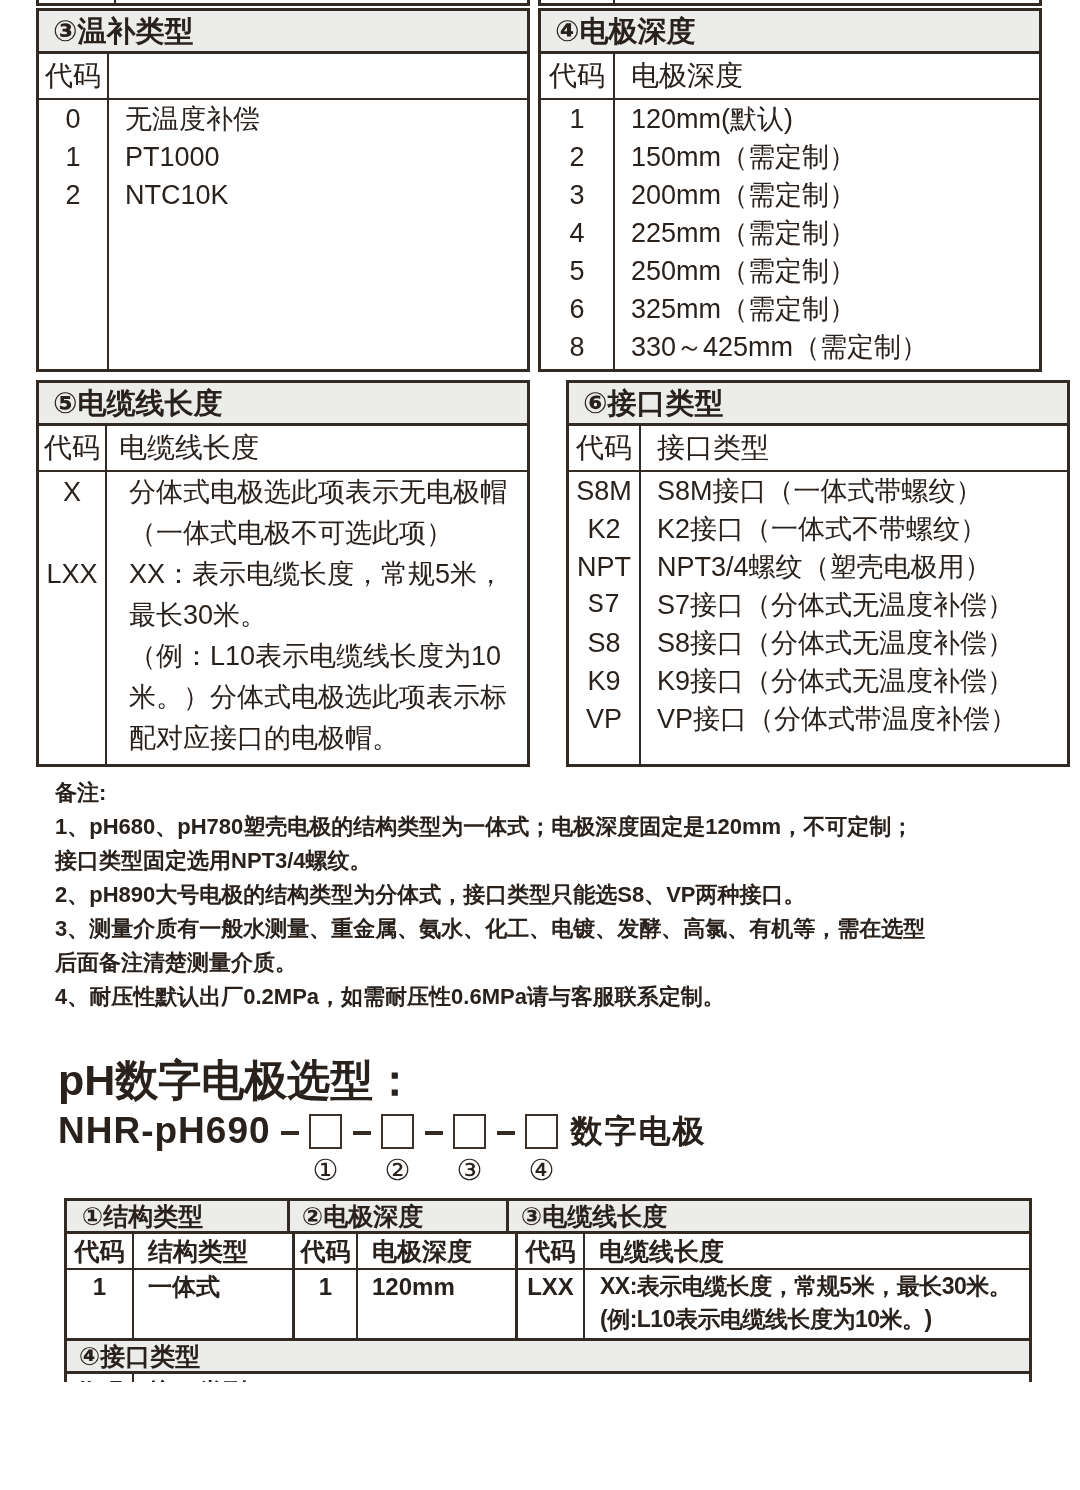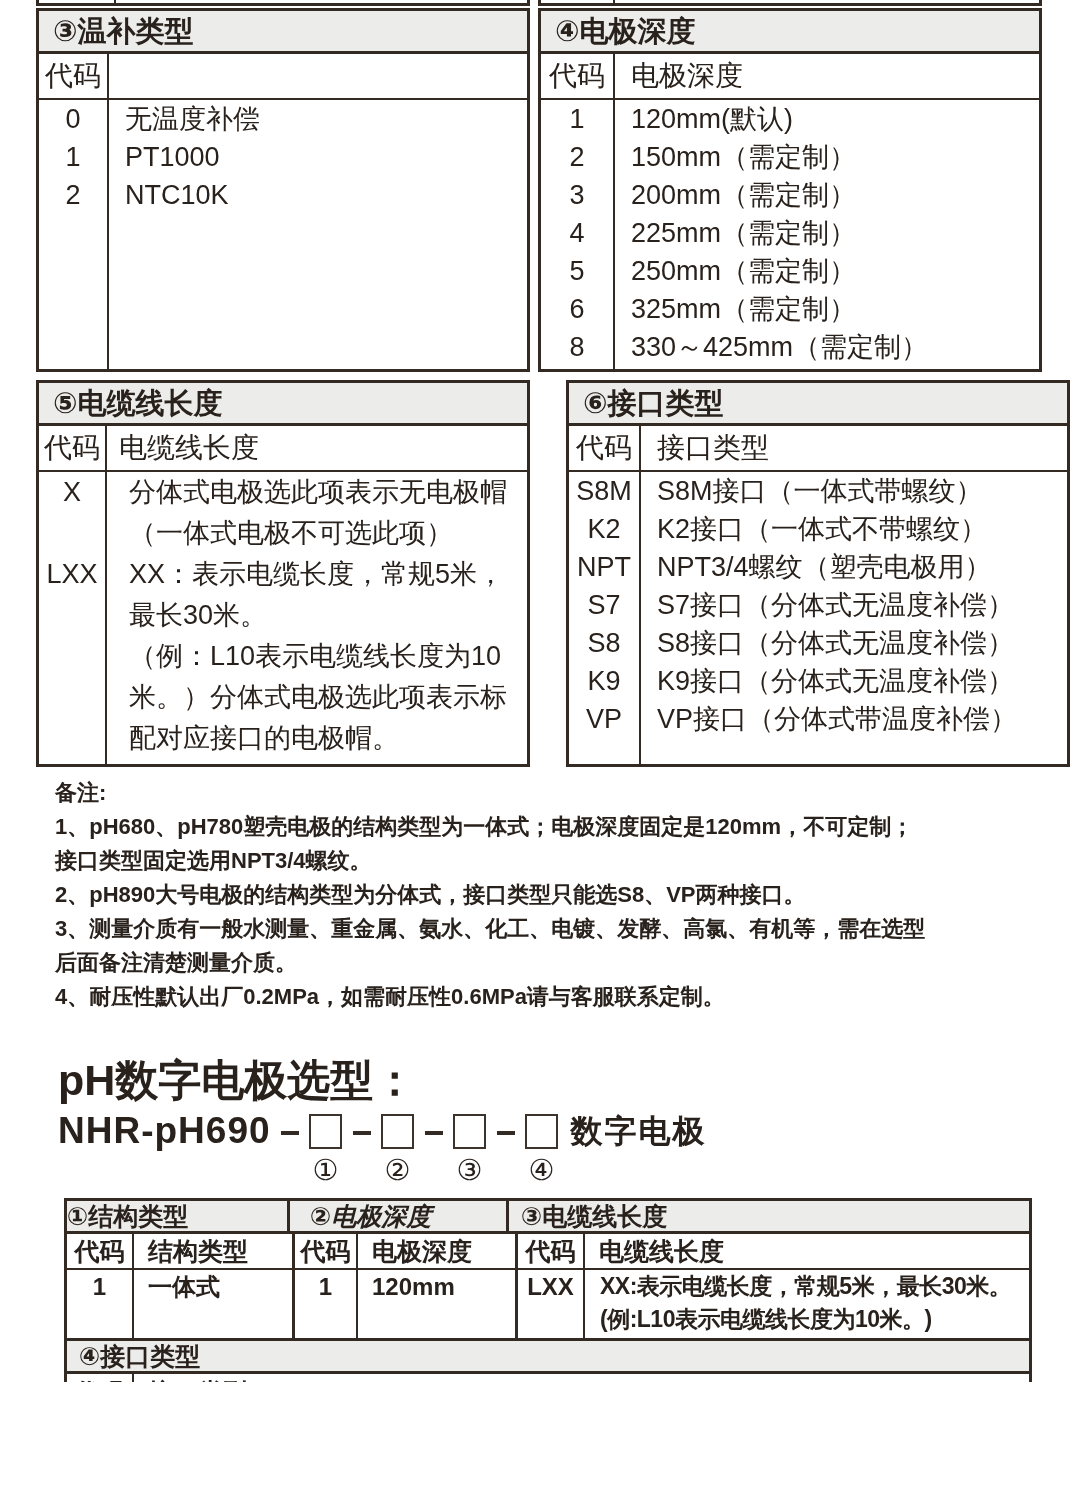--- a/index.html
+++ b/index.html
@@ -53,22 +53,22 @@
   .btbl{position:absolute;left:64px;top:1198px;width:968px;border:3px solid var(--bd);
         box-sizing:border-box;background:#fff;font-weight:bold;}
   .brow{display:flex;}
   .bt-title{background:var(--band);font-size:25px;border-bottom:3px solid var(--bd);}
   .bt-r1{height:30px;line-height:30px;}
   .bt-r2{height:34px;line-height:34px;font-size:25px;border-bottom:2px solid var(--bd);}
   .bt-r3{height:68px;line-height:33px;font-size:24px;border-bottom:3px solid var(--bd);}
   .bt-r4{height:30px;line-height:30px;}
   .bt-r5{height:36px;line-height:36px;font-size:25px;border-bottom:2px solid var(--bd);}
   .bt-r6{height:46px;line-height:36px;font-size:25px;}
-  .t1{width:223px;border-right:3px solid var(--bd);padding-left:0;box-sizing:border-box;}
-  .t2{width:219px;border-right:3px solid var(--bd);padding-left:20px;box-sizing:border-box;font-style:italic;}
+  .t1{width:223px;border-right:3px solid var(--bd);padding-left:15px;box-sizing:border-box;}
+  .t2{width:219px;border-right:3px solid var(--bd);padding-left:12px;box-sizing:border-box;}
   .t3{flex:1;padding-left:12px;}
   .c1{width:67px;border-right:2px solid var(--bd);text-align:center;box-sizing:border-box;}
   .c2{width:161px;border-right:3px solid var(--bd);padding-left:14px;box-sizing:border-box;}
   .c3{width:63px;border-right:2px solid var(--bd);text-align:center;box-sizing:border-box;}
   .c4{width:160px;border-right:3px solid var(--bd);padding-left:14px;box-sizing:border-box;}
   .c5{width:67px;border-right:2px solid var(--bd);text-align:center;box-sizing:border-box;}
   .c6{flex:1;padding-left:15px;letter-spacing:-0.5px;font-size:23px;}
   .c6n{flex:1;padding-left:14px;}
 
   
@@ -178,21 +178,21 @@
     </div>
     <div class="row r38">
       <div class="ccell" style="width:70px;">K2</div>
       <div class="dcell">K2接口（一体式不带螺纹）</div>
     </div>
     <div class="row r38">
       <div class="ccell" style="width:70px;">NPT</div>
       <div class="dcell">NPT3/4螺纹（塑壳电极用）</div>
     </div>
     <div class="row r38">
-      <div class="ccell" style="width:70px;">S7</div>
+      <div class="ccell" style="width:70px;font-family:Liberation Mono, monospace;">S7</div>
       <div class="dcell">S7接口（分体式无温度补偿）</div>
     </div>
     <div class="row r38">
       <div class="ccell" style="width:70px;">S8</div>
       <div class="dcell">S8接口（分体式无温度补偿）</div>
     </div>
     <div class="row r38">
       <div class="ccell" style="width:70px;">K9</div>
       <div class="dcell">K9接口（分体式无温度补偿）</div>
     </div>

